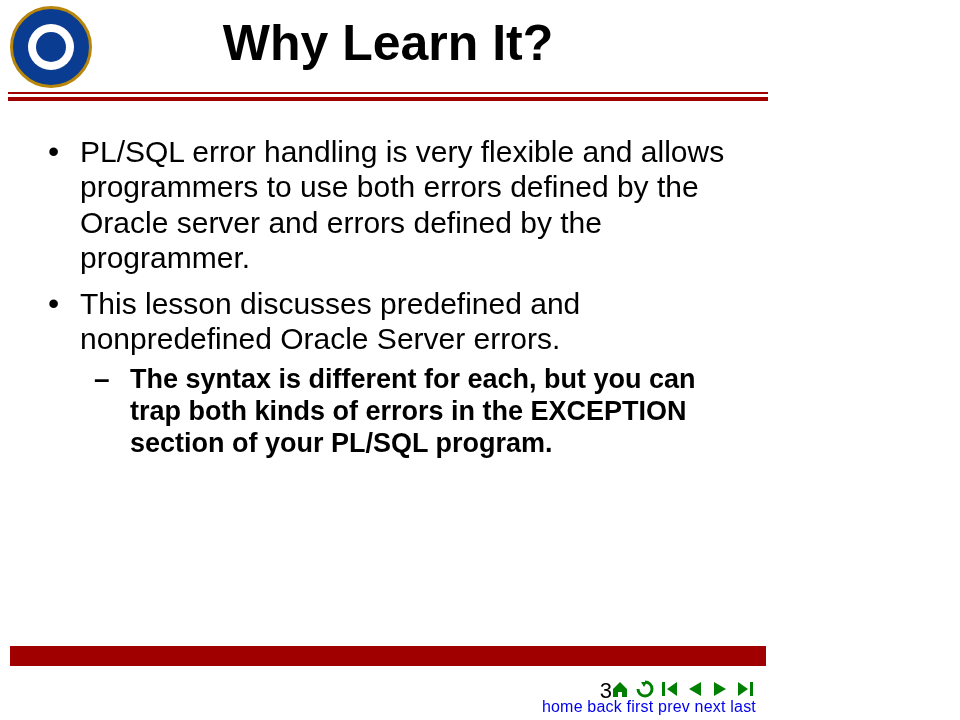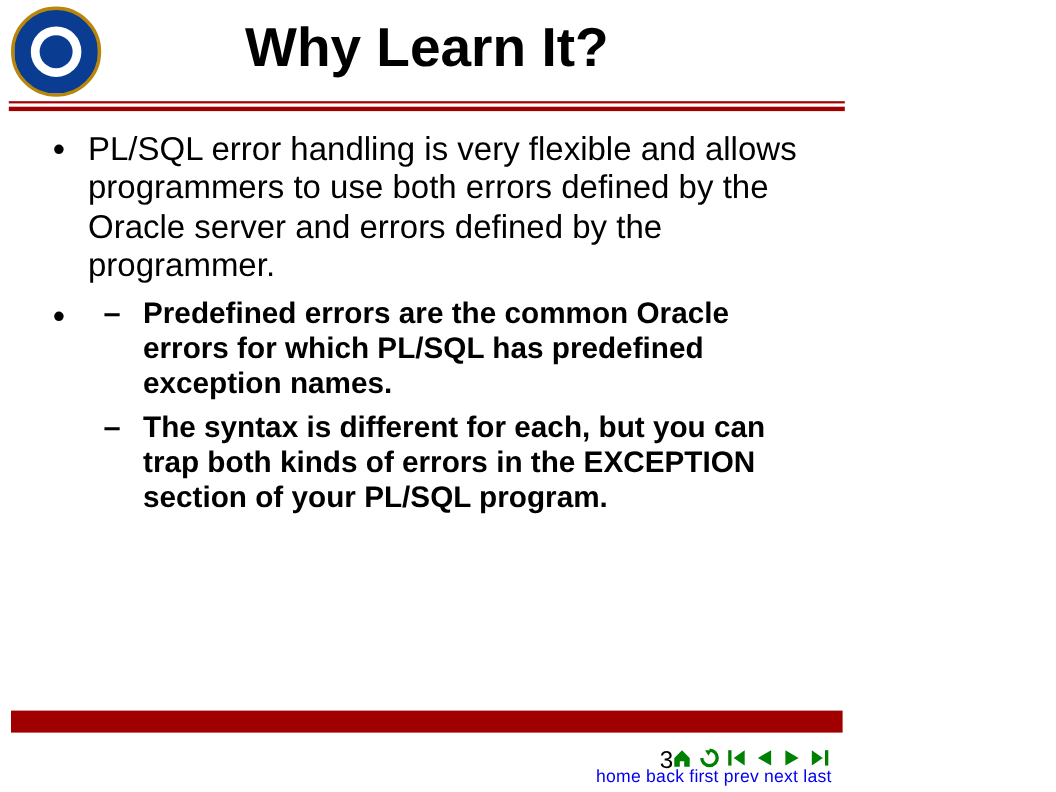--- a/index.html
+++ b/index.html
@@ -73,21 +73,21 @@
     border-top: 2px solid #a00000;
     margin: 0 0 3px 0;
   }
   .hr-thick {
     border: none;
     border-top: 4px solid #a00000;
     margin: 0;
   }
   .content {
     position: absolute;
-    top: 118px;
+    top: 134px;
     left: 42px;
     right: 32px;
     font-size: 30px;
     line-height: 1.18;
     color: #000;
   }
   .content ul {
     margin: 0;
     padding-left: 32px;
     list-style: none;
@@ -176,22 +176,22 @@
 
   <div class="top-rules">
     <hr class="hr-thin">
     <hr class="hr-thick">
   </div>
 
   <div class="content">
     <ul>
       <li>PL/SQL error handling is very flexible and allows programmers to use both errors defined by the Oracle server and errors defined by the programmer.</li>
       <li>
+        <span>This lesson discusses predefined and nonpredefined Oracle Server errors.</span>
         <ul>
-          <li>Predefined errors are the common Oracle errors for which PL/SQL has predefined exception names.</li>
           <li>The syntax is different for each, but you can trap both kinds of errors in the EXCEPTION section of your PL/SQL program.</li>
         </ul>
       </li>
     </ul>
   </div>
 
   <div class="bottom-bar"></div>
 
   <div class="page-num">3</div>
 

